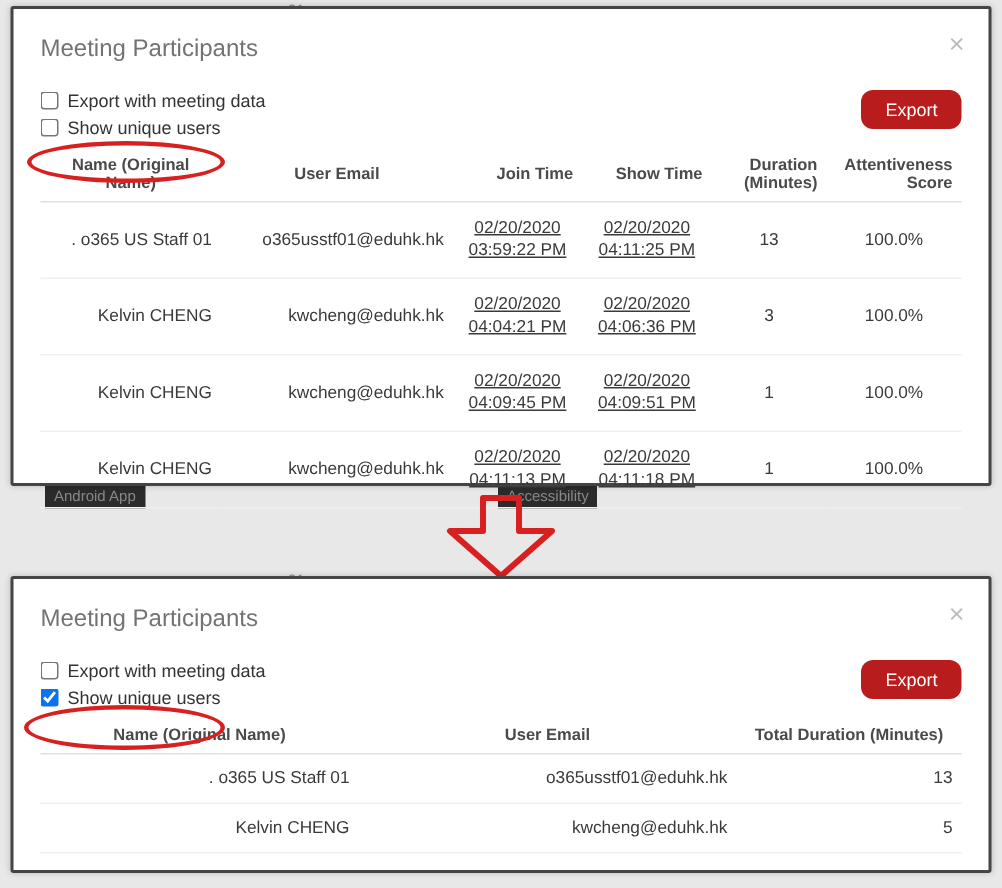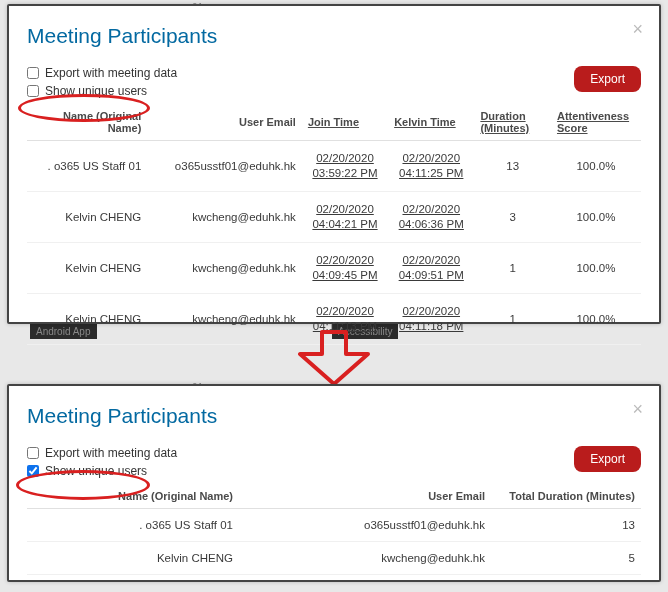--- a/index.html
+++ b/index.html
@@ -1,29 +1,29 @@
 <!DOCTYPE html>
 <html><head>
 <meta charset="utf-8">
 <style>
   html,body{margin:0;padding:0;background:#e8e8e8;font-family:-apple-system,BlinkMacSystemFont,"Segoe UI",Arial,sans-serif;font-size:12px;color:#3a3a3a;}
   .stage{width:668px;height:592px;position:relative;background:#e8e8e8;overflow:hidden;}
   .modal{position:absolute;background:#fff;border:2px solid #444;border-radius:2px;box-shadow:0 0 4px rgba(0,0,0,.2);padding:18px 18px 12px 18px;box-sizing:border-box;}
   .modal-top{left:7px;top:4px;width:654px;height:320px;}
   .modal-bottom{left:7px;top:384px;width:654px;height:198px;}
-  .title{font-size:21px;font-weight:400;color:#0369a1;margin:0 0 18px 0;}
+  .title{font-size:16px;font-weight:400;color:#737373;margin:0 0 18px 0;}
   .close{position:absolute;top:14px;right:16px;color:#bbb;font-size:18px;line-height:1;cursor:pointer;}
   .toolbar{display:flex;justify-content:space-between;align-items:flex-start;margin-bottom:6px;}
   .opts{display:flex;flex-direction:column;gap:4px;justify-content:space-between;}
   .chk{display:flex;align-items:center;gap:6px;font-size:12px;color:#333;cursor:pointer;}
   .chk input{width:12px;height:12px;margin:0;accent-color:#0E72ED;}
   .export-btn{background:#b91c1c;color:#fff;border:none;border-radius:8px;padding:6px 16px;font-size:12px;cursor:pointer;}
   table{width:100%;border-collapse:collapse;margin-top:6px;}
-  th{text-align:right;font-size:11px;font-weight:600;color:#4a4a4a;padding:6px 6px;border-bottom:1px solid #e0e0e0;}
-  th.center{text-align:left;text-decoration:underline;}
+  th{text-align:center;font-size:11px;font-weight:600;color:#4a4a4a;padding:6px 6px;border-bottom:1px solid #e0e0e0;}
+  th.center{text-align:right;}
   td{font-size:11.5px;color:#3a3a3a;padding:10px 6px;border-bottom:1px solid #f0f0f0;vertical-align:middle;text-align:right;}
   td.center{text-align:center;}
   .datetime{text-align:center;white-space:pre-line;line-height:1.3;text-decoration:underline;}
   
   .anno-oval{position:absolute;border:3px solid #d92020;border-radius:50%;pointer-events:none;}
   
   .arrow-wrap{position:absolute;left:50%;top:330px;transform:translateX(-50%);pointer-events:none;}
   
   .bg-dark{position:absolute;background:#2b2b2b;color:#888;font-size:10px;padding:2px 6px;}
 </style>
@@ -51,21 +51,21 @@
         </label>
       </div>
       <button class="export-btn">Export</button>
     </div>
     <table>
       <thead>
         <tr>
           <th style="width:130px">Name (Original Name)</th>
           <th style="width:150px">User Email</th>
           <th class="center" style="width:80px">Join Time</th>
-          <th class="center" style="width:80px">Kelvin Time</th>
+          <th class="center" style="width:80px">Show Time</th>
           <th class="center" style="width:70px">Duration (Minutes)</th>
           <th class="center" style="width:80px">Attentiveness Score</th>
         </tr>
       </thead>
       <tbody id="tb1">
           <tr>
             <td>. o365 US Staff 01</td>
             <td>o365usstf01@eduhk.hk</td>
             <td class="datetime">02/20/2020
 03:59:22 PM</td>

